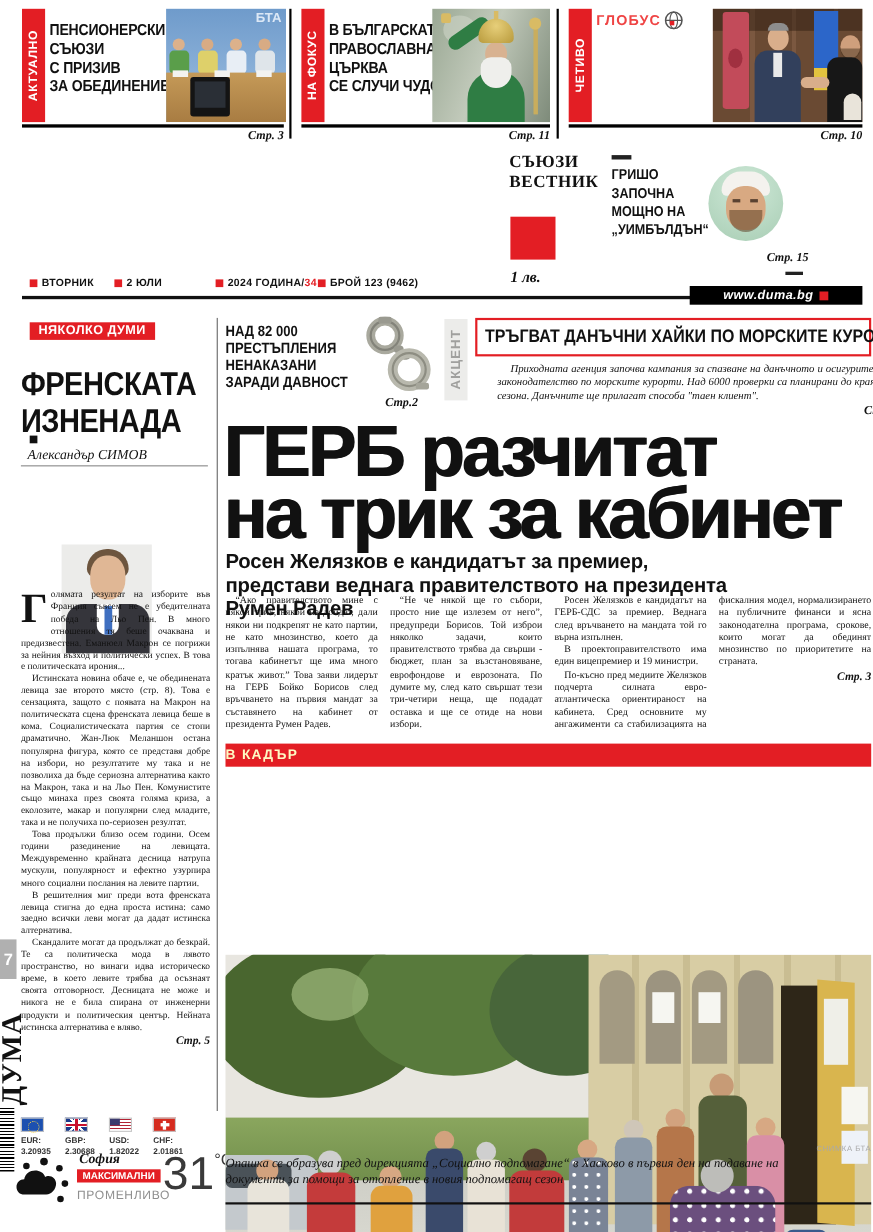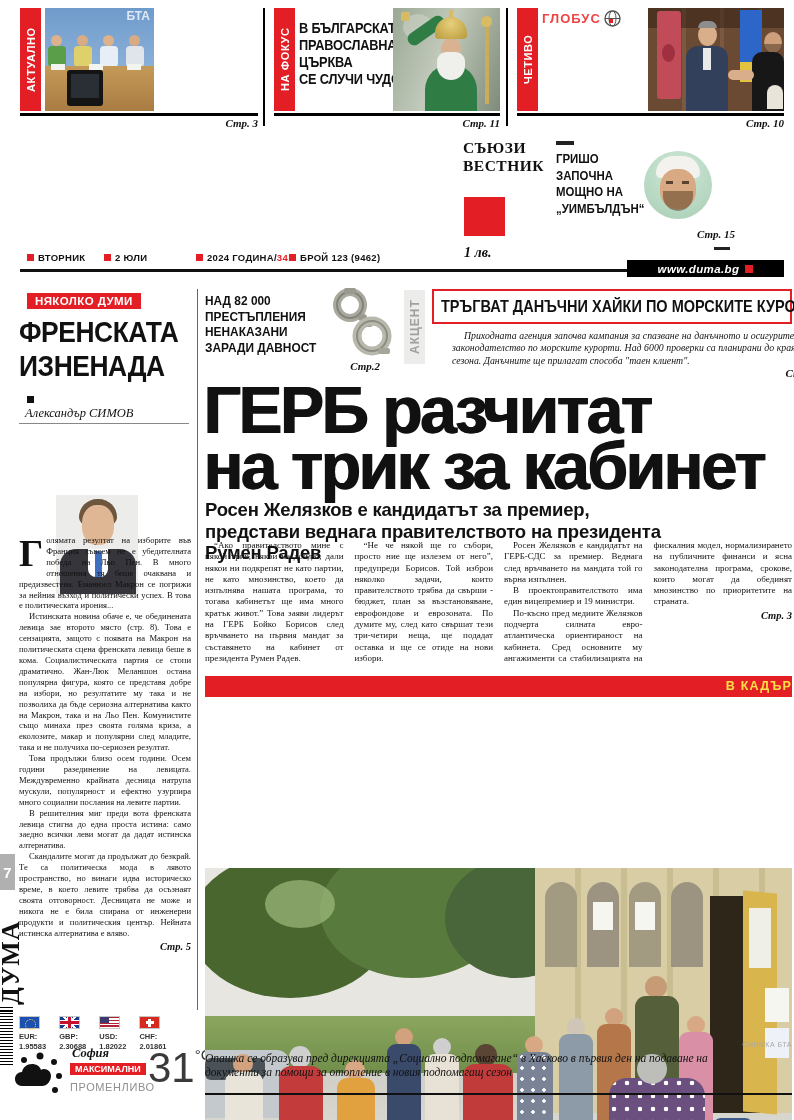--- a/index.html
+++ b/index.html
@@ -73,41 +73,47 @@
   .ak-tag{background:#ececea;color:#a0a09e;font:bold 12px "Liberation Sans",sans-serif;
           display:flex;align-items:center;justify-content:center;writing-mode:vertical-rl;
           transform:rotate(180deg);letter-spacing:1px}
   .ak-box{border:2px solid var(--red);display:flex;align-items:center;padding-left:7px}
   .ak-title{font:800 16.5px "Liberation Sans",sans-serif}
   .ak-lead{font:italic 9.8px/12.3px "Liberation Serif",serif;text-align:justify;text-indent:12px}
   .mh{font:bold 66px/56px "Liberation Sans",sans-serif;letter-spacing:-2.5px;text-shadow:1.2px 0 0 currentColor}
   .subhead{font:bold 18.5px/21.5px "Liberation Sans",sans-serif;letter-spacing:-.2px}
   .cols{column-count:4;column-gap:11px;height:134px;font-size:9px;line-height:11.3px;text-align:justify}
   .cols p{margin:0;text-indent:9px}
-  .vkadar{background:var(--red);color:#fde047;font:bold 12.5px/21px "Liberation Sans",sans-serif;
-          text-align:right;letter-spacing:1.2px}
+  .vkadar{background:var(--red);color:#fef9c3;font:bold 12.5px/21px "Liberation Sans",sans-serif;
+          text-align:left;letter-spacing:1.2px}
   .credit{font:7px "Liberation Sans",sans-serif;color:#a9a9a9;text-align:right;letter-spacing:.5px}
   .cap{font:italic 11.5px/14px "Liberation Serif",serif}
 
   
   .sp-num{background:#b0b0b0;color:#fff;font:bold 15px "Liberation Sans",sans-serif;
           display:flex;align-items:center;justify-content:center}
   .sp-title{writing-mode:vertical-rl;transform:rotate(180deg);font:bold 26px "Liberation Serif",serif;letter-spacing:1px}
   .barcode{background:repeating-linear-gradient(180deg,#000 0 1px,#fff 1px 3px,#000 3px 4.5px,#fff 4.5px 6px)}
 
   .glob-txt{font:bold 13px "Liberation Sans",sans-serif;color:#ef4444;letter-spacing:1px}
   .hr1{background:#111}
 </style>
 </head>
 <body>
 
 <div id="page">
 
   <div class="abs teaser" style="left:20px;top:8px;width:238px;height:103px">
     <div class="tagv">АКТУАЛНО</div>
+    <div class="t-title" style="width:102px">
+      <div><span class="cond">ПЕНСИОНЕРСКИ</span></div>
+      <div><span class="cond">СЪЮЗИ</span></div>
+      <div><span class="cond">С ПРИЗИВ</span></div>
+      <div><span class="cond">ЗА ОБЕДИНЕНИЕ</span></div>
+    </div>
     <div class="ph" style="width:109px;height:103px;background:linear-gradient(180deg,#6f9bcb 0%,#9fc0e2 100%)">
       <b class="sans" style="right:4px;top:1px;color:#dce8f6;font-weight:bold;font-size:12px">БТА</b>
       <i style="left:6px;top:27px;width:11px;height:11px;border-radius:50%;background:#dcb18b"></i>
       <i style="left:32px;top:27px;width:11px;height:11px;border-radius:50%;background:#d8ab84"></i>
       <i style="left:58px;top:27px;width:11px;height:11px;border-radius:50%;background:#dcb18b"></i>
       <i style="left:84px;top:27px;width:11px;height:11px;border-radius:50%;background:#d8ab84"></i>
       <i style="left:3px;top:38px;width:18px;height:21px;border-radius:4px;background:#5a9e4a"></i>
       <i style="left:29px;top:38px;width:18px;height:21px;border-radius:4px;background:#ded06a"></i>
       <i style="left:55px;top:38px;width:18px;height:21px;border-radius:4px;background:#e8eef5"></i>
       <i style="left:81px;top:38px;width:18px;height:21px;border-radius:4px;background:#dfe5ea"></i>
@@ -229,21 +235,21 @@
   <div class="abs page-ref" style="left:680px;top:228px;width:55px">Стр. 15</div>
   <div class="abs" style="left:714px;top:247px;width:16px;height:3px;background:#222"></div>
 
   <div class="abs sp-num" style="left:0;top:854px;width:15px;height:36px">7</div>
   <div class="abs sp-title" style="left:-4px;top:893px;height:112px">ДУМА</div>
   <div class="abs barcode" style="left:0;top:1007px;width:13px;height:58px"></div>
 
   <div class="abs" style="left:197px;top:289px;width:1px;height:721px;background:#666"></div>
 
   <div class="abs" style="left:27px;top:291px"><span class="o-badge">НЯКОЛКО ДУМИ</span></div>
-  <div class="abs o-title" style="left:19px;top:315px">
+  <div class="abs o-title" style="left:19px;top:333px">
     <div><span class="cond">ФРЕНСКАТА</span></div>
     <div><span class="cond">ИЗНЕНАДА</span></div>
   </div>
   <div class="abs" style="left:27px;top:396px;width:7px;height:7px;background:#111"></div>
   <div class="abs author" style="left:25px;top:406px">Александър СИМОВ</div>
   <div class="abs" style="left:19px;top:423px;width:170px;height:1px;background:#888"></div>
 
   <div class="abs ph" style="left:56px;top:427px;width:82px;height:99px;background:#ececea">
     <i style="left:23px;top:4px;width:38px;height:26px;border-radius:19px 19px 8px 8px;background:#6d553e"></i>
     <i style="left:26px;top:10px;width:32px;height:40px;border-radius:45%;background:#e0b795"></i>
@@ -258,21 +264,21 @@
     <p>Това продължи близо осем години. Осем години разединение на левицата. Междувременно крайната десница натрупа мускули, популярност и ефектно узурпира много социални послания на левите партии.</p>
     <p>В решителния миг преди вота френската левица стигна до една проста истина: само заедно всички леви могат да дадат истинска алтернатива.</p>
     <p>Скандалите могат да продължат до безкрай. Те са политическа мода в лявото пространство, но винаги идва историческо време, в което левите трябва да осъзнаят своята отговорност. Десницата не може и никога не е била спирана от инженерни продукти и политическия център. Нейната истинска алтернатива е вляво.</p>
     <p class="pref">Стр. 5</p>
   </div>
 
   <div class="abs mkt" style="left:19px;top:1016px">
     <div class="mkt-item">
       <span class="flag f-eu"></span>
       <span>EUR:</span>
-        <span>1.95583</span>
+        <span>3.20935</span>
     </div>
     <div class="mkt-item">
       <span class="flag f-gb"></span>
       <span>GBP:</span>
         <span>2.30688</span>
     </div>
     <div class="mkt-item">
       <span class="flag f-us"></span>
       <span>USD:</span>
         <span>1.82022</span>

